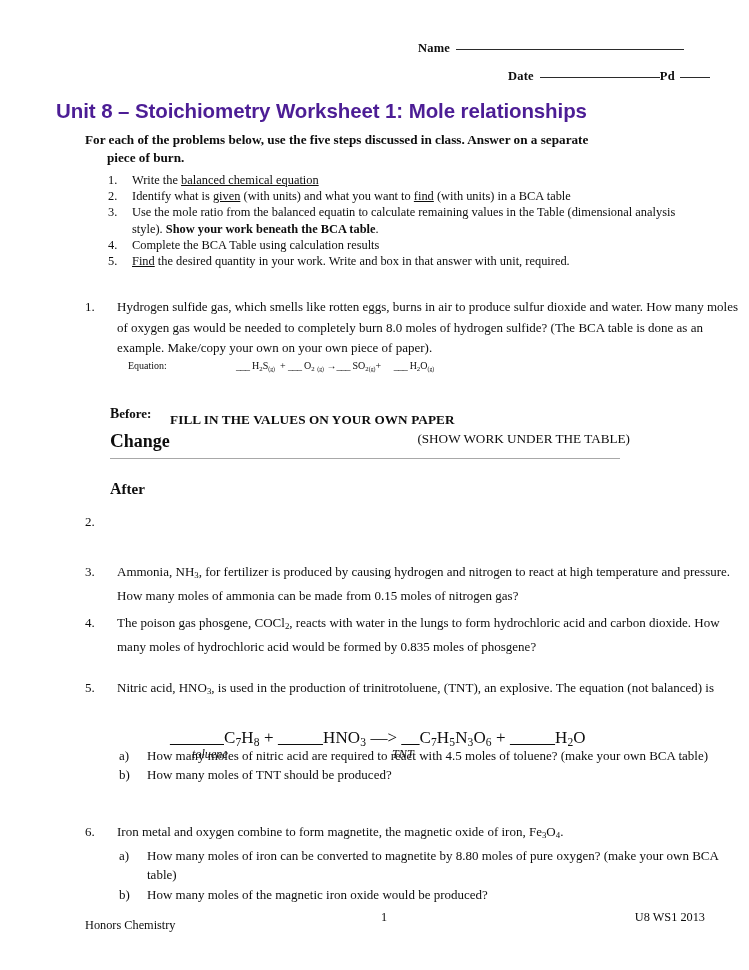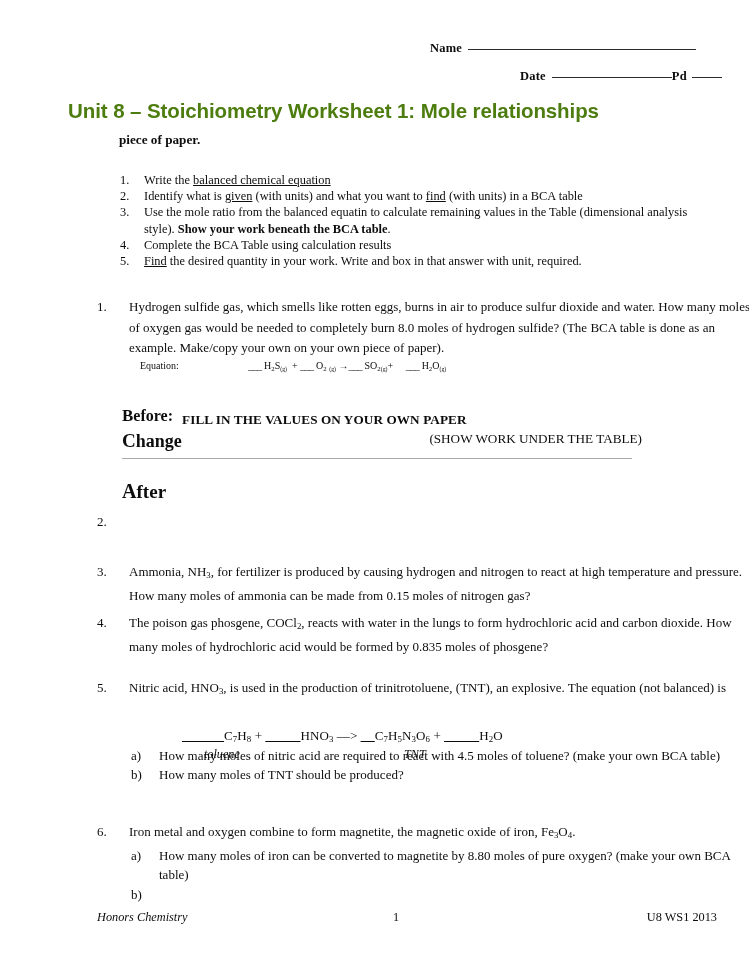--- a/index.html
+++ b/index.html
@@ -15,21 +15,20 @@
     font-family: "Liberation Serif", "DejaVu Serif", serif;
     color: #0d0d0d;
     overflow: hidden;
   }
 
   .page {
     position: relative;
     width: 643px;
     height: 970px;
     box-sizing: border-box;
-    margin-left: 12px;
   }
 
   
   .hdr-name {
     position: absolute;
     left: 418px;
     top: 41px;
     font-size: 12.5px;
     font-weight: bold;
     letter-spacing: .2px;
@@ -57,21 +56,21 @@
   .doc-title {
     position: absolute;
     left: 0;
     right: 0;
     top: 99px;
     text-align: center;
     font-family: "Liberation Sans", "DejaVu Sans", sans-serif;
     font-weight: bold;
     font-size: 20.5px;
     letter-spacing: -0.1px;
-    color: #4d7c0f;
+    color: #4c1d95;
   }
 
   
   .intro {
     position: absolute;
     left: 85px;
     top: 131px;
     width: 600px;
     font-size: 13.2px;
     font-weight: bold;
@@ -151,35 +150,35 @@
   .eq-body  { display: inline-block; }
   .blank-s { letter-spacing: -0.5px; }
   sub  { font-size: .68em; vertical-align: -0.28em; }
   .st  { font-size: .58em; vertical-align: -0.3em; }
 
   
   .bca-before {
     position: absolute;
     left: 110px;
     top: 406px;
-    font-size: 16px;
+    font-size: 13px;
     font-weight: bold;
   }
   .bca-change {
     position: absolute;
     left: 110px;
     top: 430px;
     font-size: 18px;
     font-weight: bold;
   }
   .bca-after {
     position: absolute;
     left: 110px;
     top: 480px;
-    font-size: 19px;
+    font-size: 15px;
     font-weight: bold;
   }
   .bca-cap1 {
     position: absolute;
     left: 170px;
     top: 412px;
     width: 460px;
     text-align: left;
     font-size: 13.2px;
     font-weight: bold;
@@ -205,21 +204,21 @@
   
   .bca-before .lead,
   .bca-change .lead,
   .bca-after  .lead { font-size: 1.06em; }
 
   
   .eq5 {
     position: absolute;
     left: 170px;
     top: 728px;
-    font-size: 13px;
+    font-size: 17px;
     white-space: nowrap;
     letter-spacing: .1px;
   }
   .eq5 .ul { text-decoration: underline; letter-spacing: .5px; }
   .eq5-names {
     position: absolute;
     left: 170px;
     top: 747px;
     width: 360px;
     font-size: 12.2px;
@@ -229,41 +228,42 @@
   .eq5-names .n2 { position: absolute; left: 222px; top: 0; }
 
   
   .footer {
     position: absolute;
     left: 85px;
     top: 910px;
     width: 620px;
     font-size: 12.3px;
   }
-  .footer .f-left   { position: absolute; left: 0;     top: 0; font-style: italic; }
+  .footer .f-left   { position: absolute; left: 0;     top: 8px; }
   .footer .f-center { position: absolute; left: 0; right: 0; top: 0; text-align: center; padding-right: 22px; }
   .footer .f-right  { position: absolute; right: 0;    top: 0; }
 </style>
 </head>
 <body>
 
 <div class="page">
 
   <div class="hdr-name">
     <span>Name</span><span class="rule rule-name"></span>
   </div>
 
   <div class="hdr-date">
     <span>Date</span><span class="rule rule-date"></span><span>Pd</span><span class="rule rule-pd"></span>
   </div>
 
   <div class="doc-title">Unit 8 – Stoichiometry Worksheet 1: Mole relationships</div>
 
   <div class="intro">
-    <span class="cont">piece of paper.</span>
+    <span>For each of the problems below, use the five steps discussed in class.  Answer on a separate</span>
+    <span class="cont">piece of burn.</span>
   </div>
 
   <div class="steps">
 
     <div class="step">
       <span class="num">1.</span><span>Write the </span><span class="u">balanced chemical equation</span>
     </div>
 
     <div class="step">
       <span class="num">2.</span><span>Identify what is </span><span class="u">given</span><span> (with units) and what you want to </span><span class="u">find</span><span> (with units) in a BCA table</span>
@@ -330,21 +330,21 @@
     <span class="n2">TNT</span>
   </div>
 
   <div class="prob" id="prob6">
     <span class="pnum">6.</span><span>Iron metal and oxygen combine to form magnetite, the magnetic oxide of iron, Fe<sub>3</sub>O<sub>4</sub>.</span>
 
     <div class="sub">
       <span class="snum">a)</span><span>How many moles of iron can be converted to magnetite by 8.80 moles of pure oxygen?  (make your own BCA table)</span>
     </div>
     <div class="sub">
-      <span class="snum">b)</span>
+      <span class="snum">b)</span><span>How many moles of the magnetic iron oxide would be produced?</span>
     </div>
   </div>
 
   <div class="footer">
     <span class="f-left">Honors Chemistry</span>
     <span class="f-center">1</span>
     <span class="f-right">U8  WS1  2013</span>
   </div>
 
 </div>

